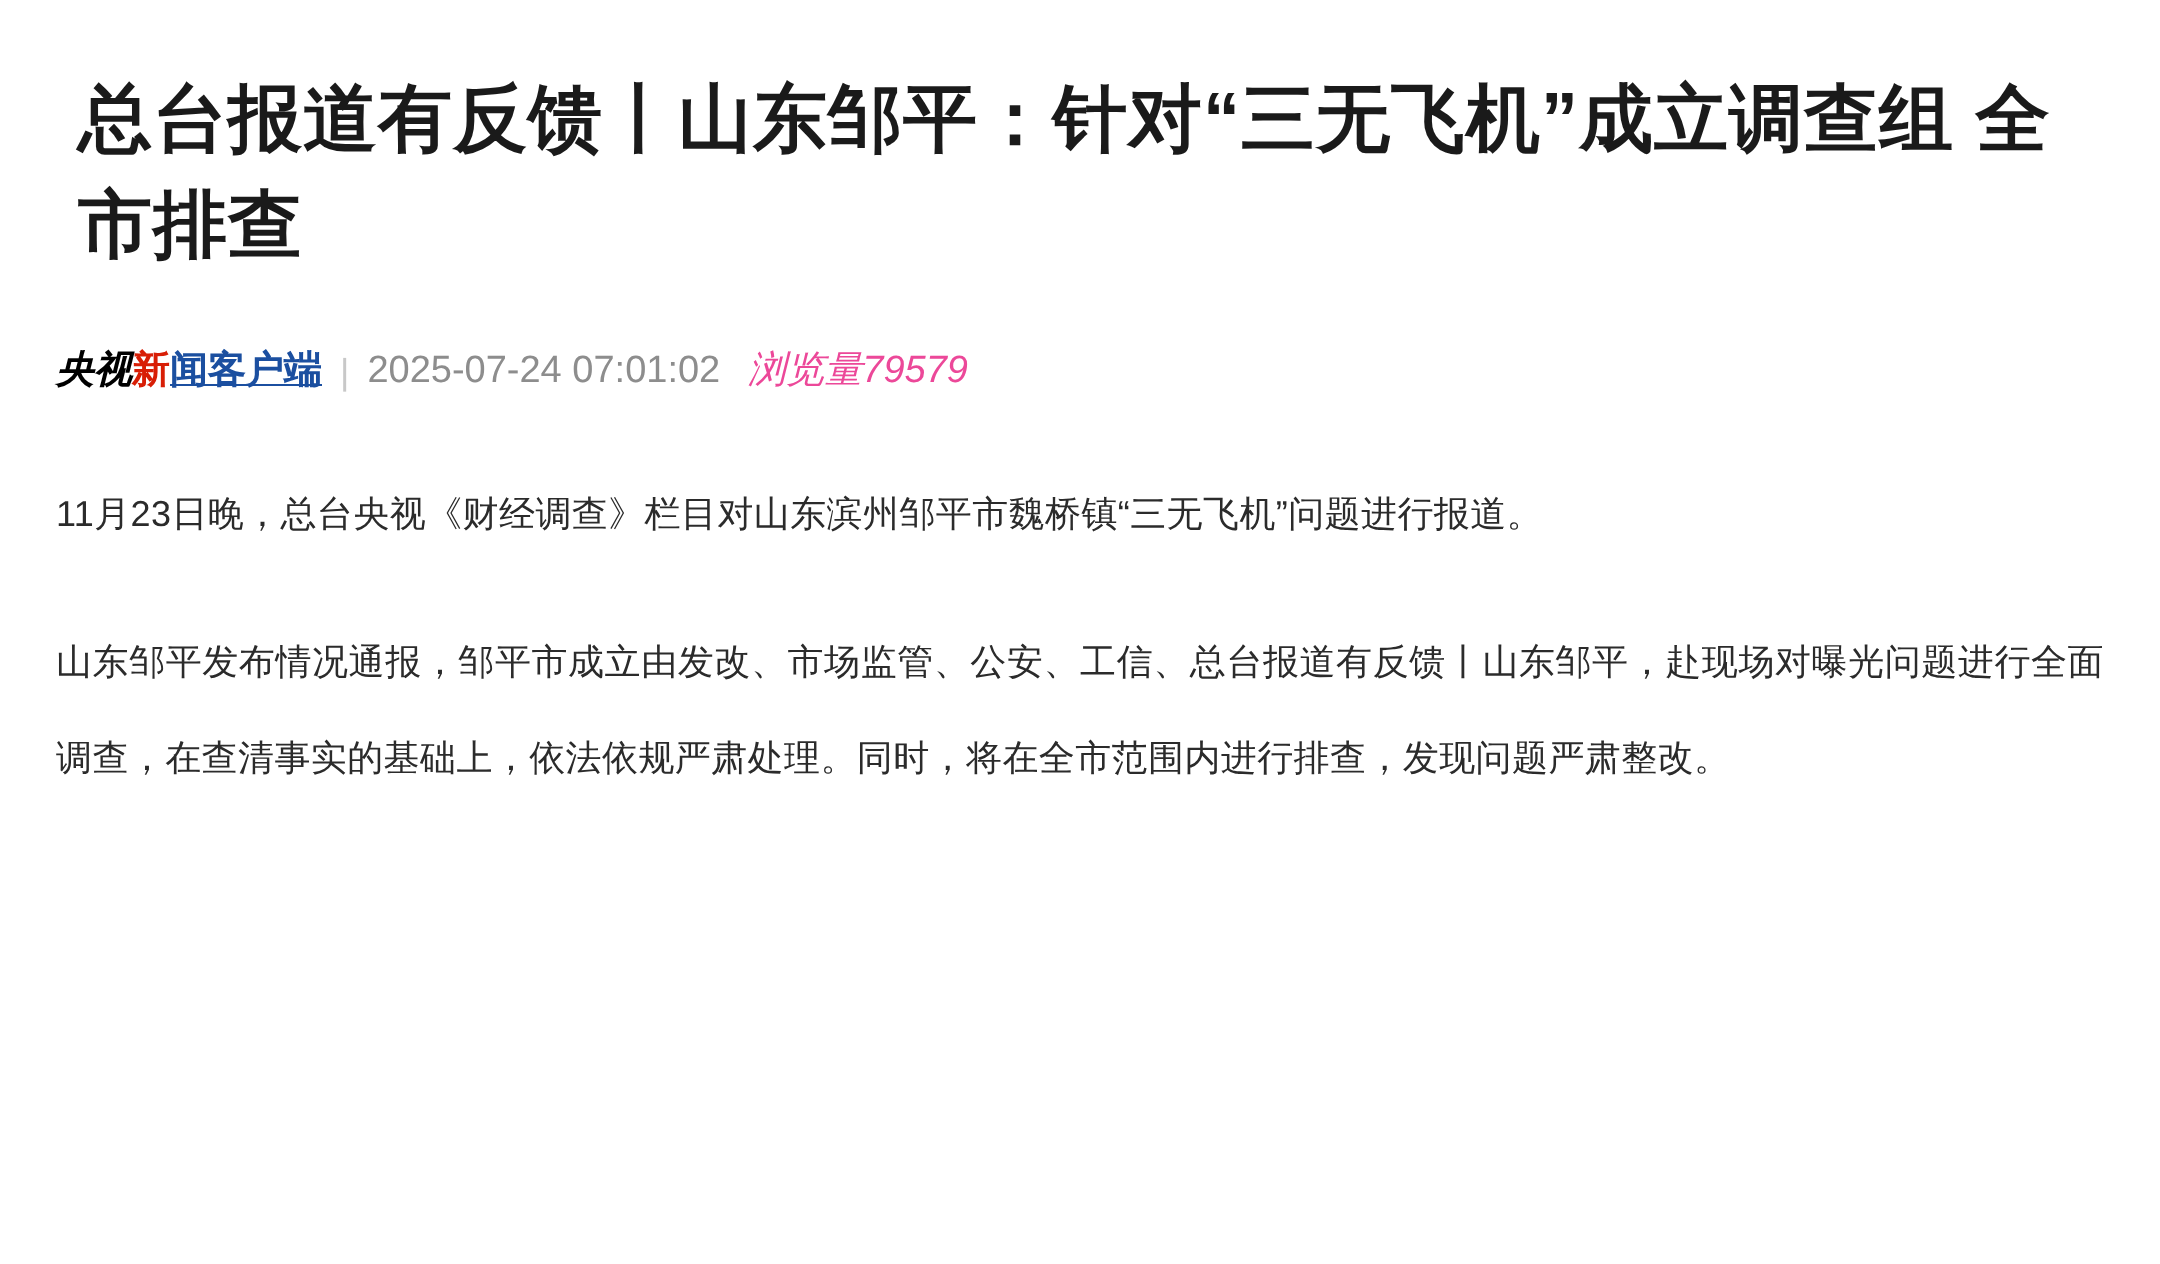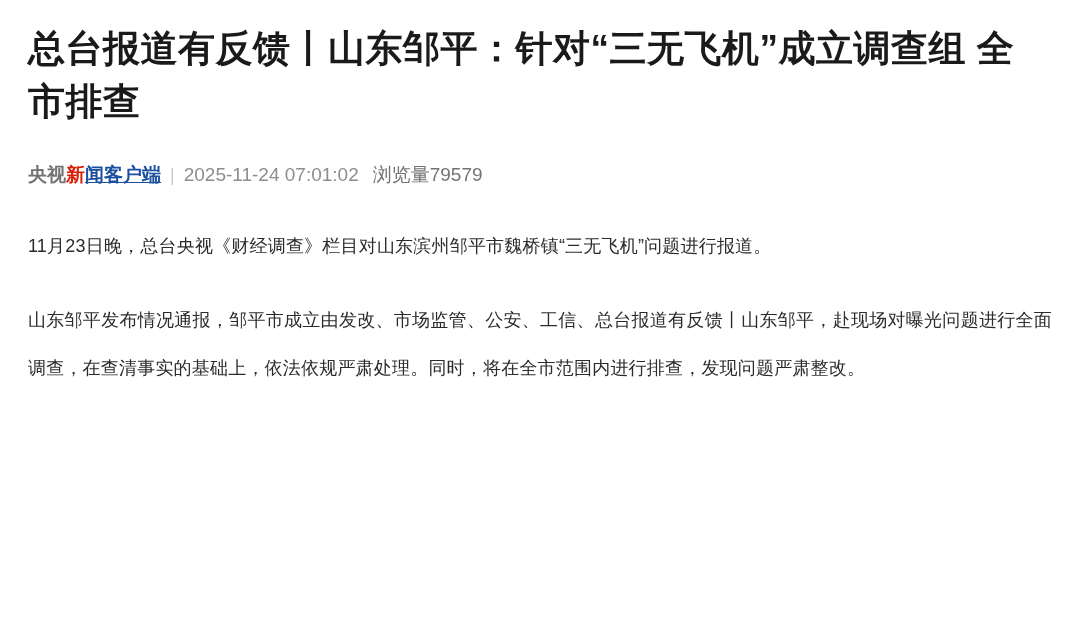--- a/index.html
+++ b/index.html
@@ -20,53 +20,54 @@
     box-sizing: border-box;
     padding: 22px 28px 0 28px;
     position: relative;
   }
   .article-title {
     font-size: 37px;
     line-height: 53px;
     font-weight: bold;
     color: #1a1a1a;
     letter-spacing: 0.5px;
-    margin: 0;
+    margin: 11px;
     padding: 0 10px 0 0;
   }
   .meta-row {
     margin-top: 36px;
     display: flex;
     align-items: center;
     font-size: 19px;
     color: #8a8a8a;
     line-height: 22px;
   }
   .source {
     font-weight: bold;
     font-size: 19px;
     letter-spacing: 0px;
     white-space: nowrap;
   }
-  .source .s-blue { color: #737373; }
+  .source .s-blue { color: #000000; font-style: italic; }
   .source .s-red { color: #d81e06; }
   .source .s-dark { color: #1b4fa0; text-decoration: underline; }
   .meta-sep {
     color: #c8c8c8;
     margin: 0 9px;
     font-size: 18px;
   }
   .meta-date {
     color: #8d8d8d;
     white-space: nowrap;
   }
   .meta-views {
-    color: #737373;
+    color: #ec4899;
     margin-left: 14px;
     white-space: nowrap;
+    font-style: italic;
   }
   .body-text {
     margin-top: 36px;
   }
   .para {
     font-size: 18px;
     line-height: 48px;
     color: #2b2b2b;
     margin: 0 0 26px 0;
     text-align: justify;
@@ -80,21 +81,21 @@
 
 <div class="page">
 
   <h1 class="article-title">总台报道有反馈丨山东邹平：针对“三无飞机”成立调查组 全市排查</h1>
 
   <div class="meta-row">
     <span class="source">
       <span class="s-blue">央视</span><span class="s-red">新</span><span class="s-dark">闻客户端</span>
     </span>
     <span class="meta-sep">|</span>
-    <span class="meta-date">2025-11-24 07:01:02</span>
+    <span class="meta-date">2025-07-24 07:01:02</span>
     <span class="meta-views">浏览量79579</span>
   </div>
 
   <div class="body-text">
     <p class="para">11月23日晚，总台央视《财经调查》栏目对山东滨州邹平市魏桥镇“三无飞机”问题进行报道。</p>
     <p class="para">山东邹平发布情况通报，邹平市成立由发改、市场监管、公安、工信、总台报道有反馈丨山东邹平，赴现场对曝光问题进行全面调查，在查清事实的基础上，依法依规严肃处理。同时，将在全市范围内进行排查，发现问题严肃整改。</p>
   </div>
 
 </div>
 

